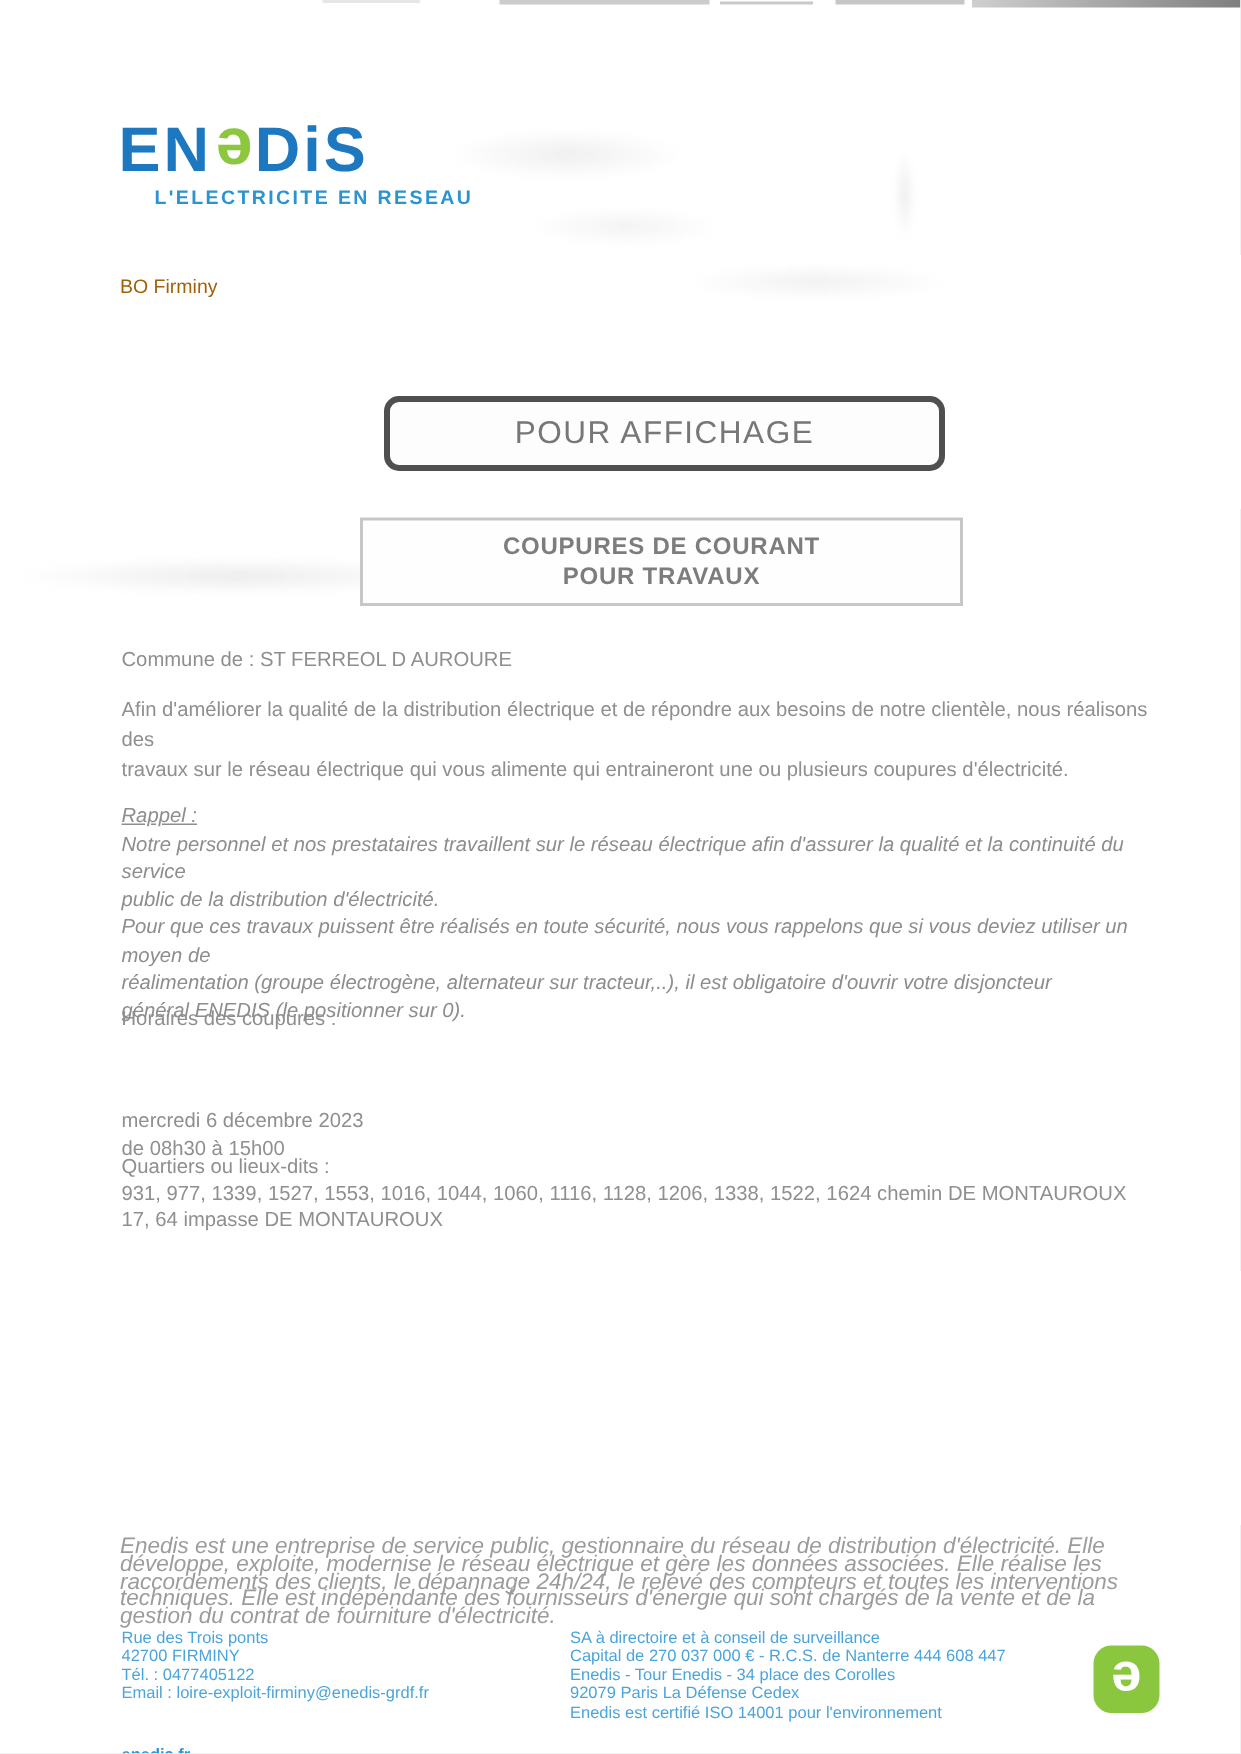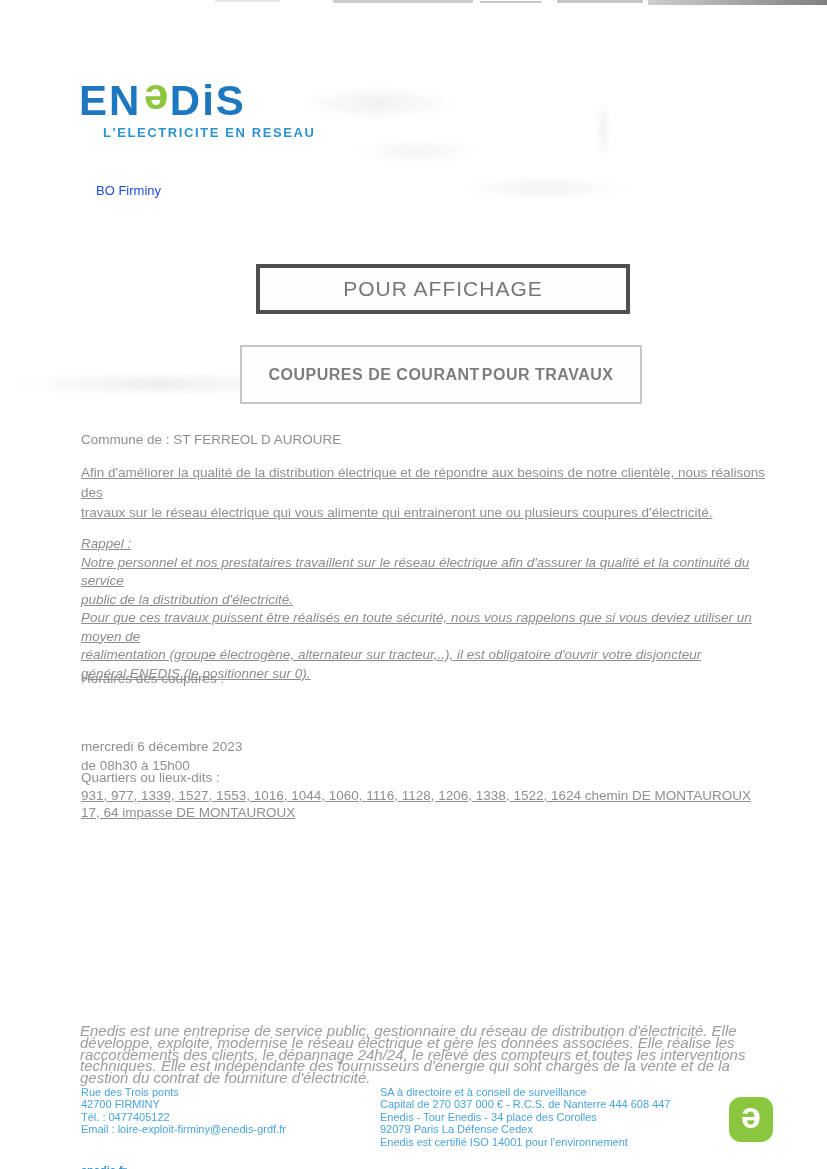--- a/index.html
+++ b/index.html
@@ -31,40 +31,40 @@
 
   
   .logo { position:absolute; left:79px; top:80px; }
   .wordmark { font-size:42px; line-height:40px; font-weight:800; letter-spacing:2px; color:#1d78c0; }
   .wordmark .green-e {
     display:inline-block; transform:rotate(180deg);
     color:#8dc63f; font-size:44px; margin:0 1px;
   }
   .tagline { margin-top:4px; font-size:13px; font-weight:700; letter-spacing:1.6px; color:#2b93d0;margin-left:24px; }
 
-  .office { position:absolute; left:80px; top:183px; font-size:13px; color:#1d4ed8;margin-left:16px; }
+  .office { position:absolute; left:80px; top:183px; font-size:13px; color:#a16207; }
 
   
   .affichage-box {
     position:absolute; left:256px; top:264px; width:366px; height:42px;
-    border:4px solid #4f4f4f; border-radius:0; background:#fdfdfd;
+    border:4px solid #4f4f4f; border-radius:10px; background:#fdfdfd;
     display:flex; align-items:center; justify-content:center;
   }
   .affichage-box span { font-size:21px; font-weight:500; letter-spacing:1px; color:#777777; }
 
   .coupures-box {
     position:absolute; left:240px; top:345px; width:398px; height:55px;
     border:2px solid #c7c7c7; background:#fefefe;
-    display:flex; flex-direction:row; align-items:center; justify-content:center; gap:2px;
+    display:flex; flex-direction:column; align-items:center; justify-content:center; gap:2px;
   }
   .coupures-box span { font-size:16px; font-weight:600; letter-spacing:.5px; color:#7d7d7d; }
 
   
   .txt { position:absolute; left:81px; font-size:13.5px; color:#8f8f8f; }
-  .pre { white-space:pre-line;text-decoration:underline; }
+  .pre { white-space:pre-line; }
 
   .commune   { top:432px; }
   .intro     { top:463px; width:695px; line-height:20px; }
   .rappel    { top:535px; width:695px; font-style:italic; line-height:18.5px; color:#8d8d8d; }
   .rappel .rappel-title { text-decoration:underline; }
   .horaires  { top:671px; }
   .datetime  { top:718px; line-height:18.5px;margin-top:20px; }
   .quartiers { top:769px; width:700px; line-height:17.5px; }
 
   

